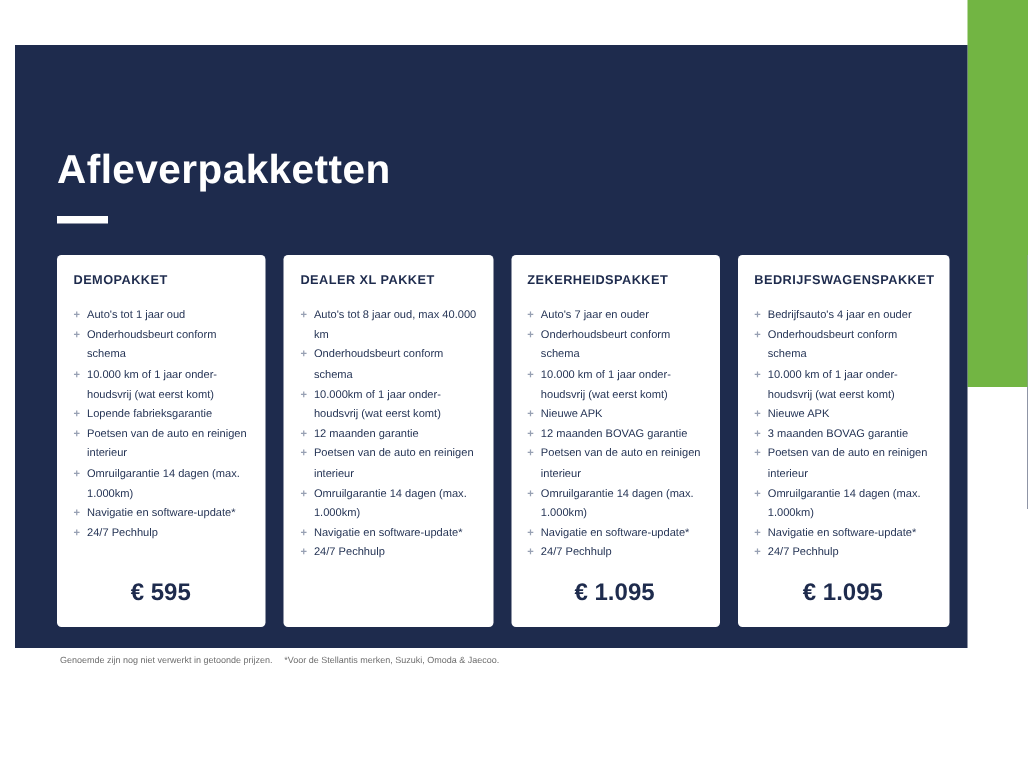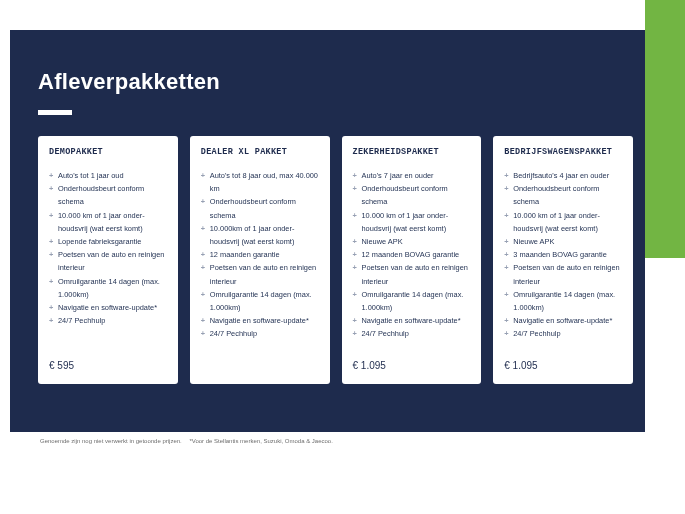--- a/index.html
+++ b/index.html
@@ -13,53 +13,52 @@
   .green-accent {
     position:absolute; left:645px; top:0; width:40px; height:258px;
     background:var(--green,#72b543);
   }
   .panel {
     position:absolute; left:10px; top:30px; width:635px; height:402px;
     background:var(--navy,#1e2b4d);
     padding:0 12px 0 28px;
   }
   .title {
-    margin-top:39px;
-    color:#ffffff; font-size:22px; font-weight:700; letter-spacing:.3px;
+    margin-top:68px;
+    color:#ffffff; font-size:27px; font-weight:700; letter-spacing:.3px;
   }
   .title-dash { margin-top:15px; width:34px; height:5px; background:#ffffff; }
   .cards { display:flex; gap:12px; margin-top:21px; }
   .card {
     flex:1 1 0; height:248px;
     background:var(--card-bg,#ffffff);
     border-radius:3px;
     padding:11px 10px 13px 11px;
     display:flex; flex-direction:column;
   }
   .card-title {
     font-size:8.5px; font-weight:700; letter-spacing:.3px;
     color:var(--navy,#1e2b4d);
     margin-bottom:12px;
     white-space:nowrap;
-    font-family:Liberation Mono, monospace;
   }
   .features { list-style:none; }
   .features li { display:flex; align-items:flex-start; }
   .plus {
     flex:0 0 9px; width:9px;
     font-size:7.4px; line-height:13.2px; font-weight:700;
     color:var(--plus,#97a0b3);
   }
   .ftxt {
     font-size:7.4px; line-height:13.2px;
     color:var(--card-text,#253455);
   }
   .price {
-    margin-top:auto; text-align:left; padding-right:2px;
-    font-size:10px; font-weight:400;
+    margin-top:auto; text-align:center; padding-right:2px;
+    font-size:16px; font-weight:700;
     color:var(--navy,#1e2b4d);
   }
   .footnote {
     position:absolute; left:40px; top:438px;
     font-size:6px; color:var(--footnote,#6e6e6e);
   }
   .footnote span + span { margin-left:6px; }
 </style>
 </head>
 <body>

